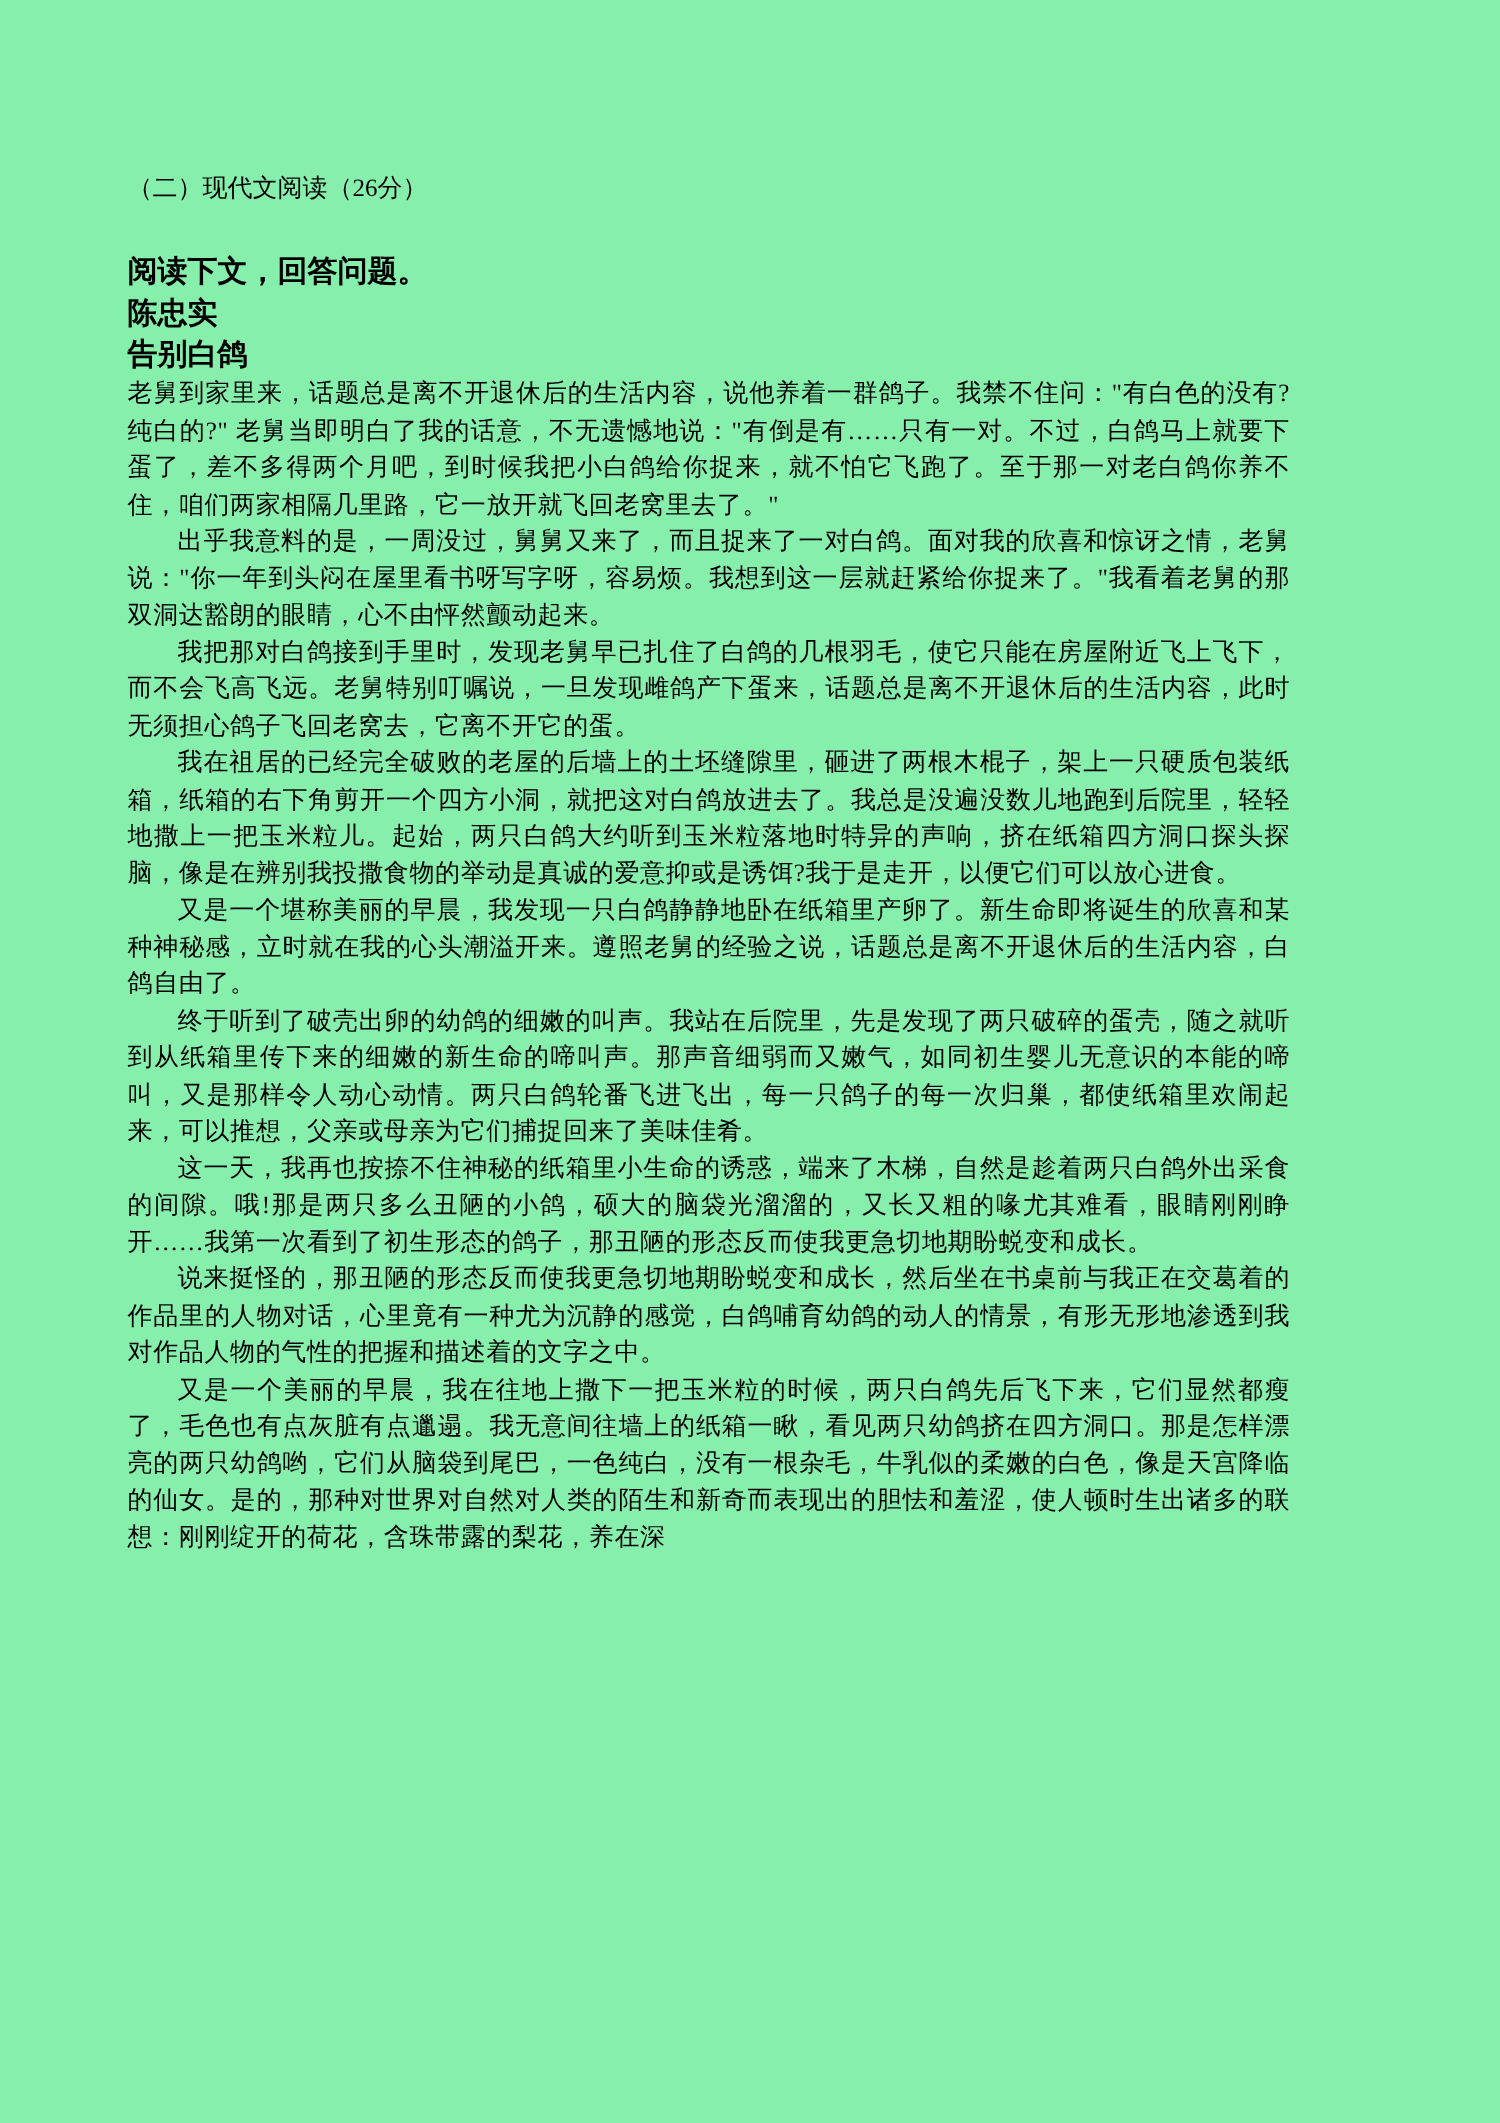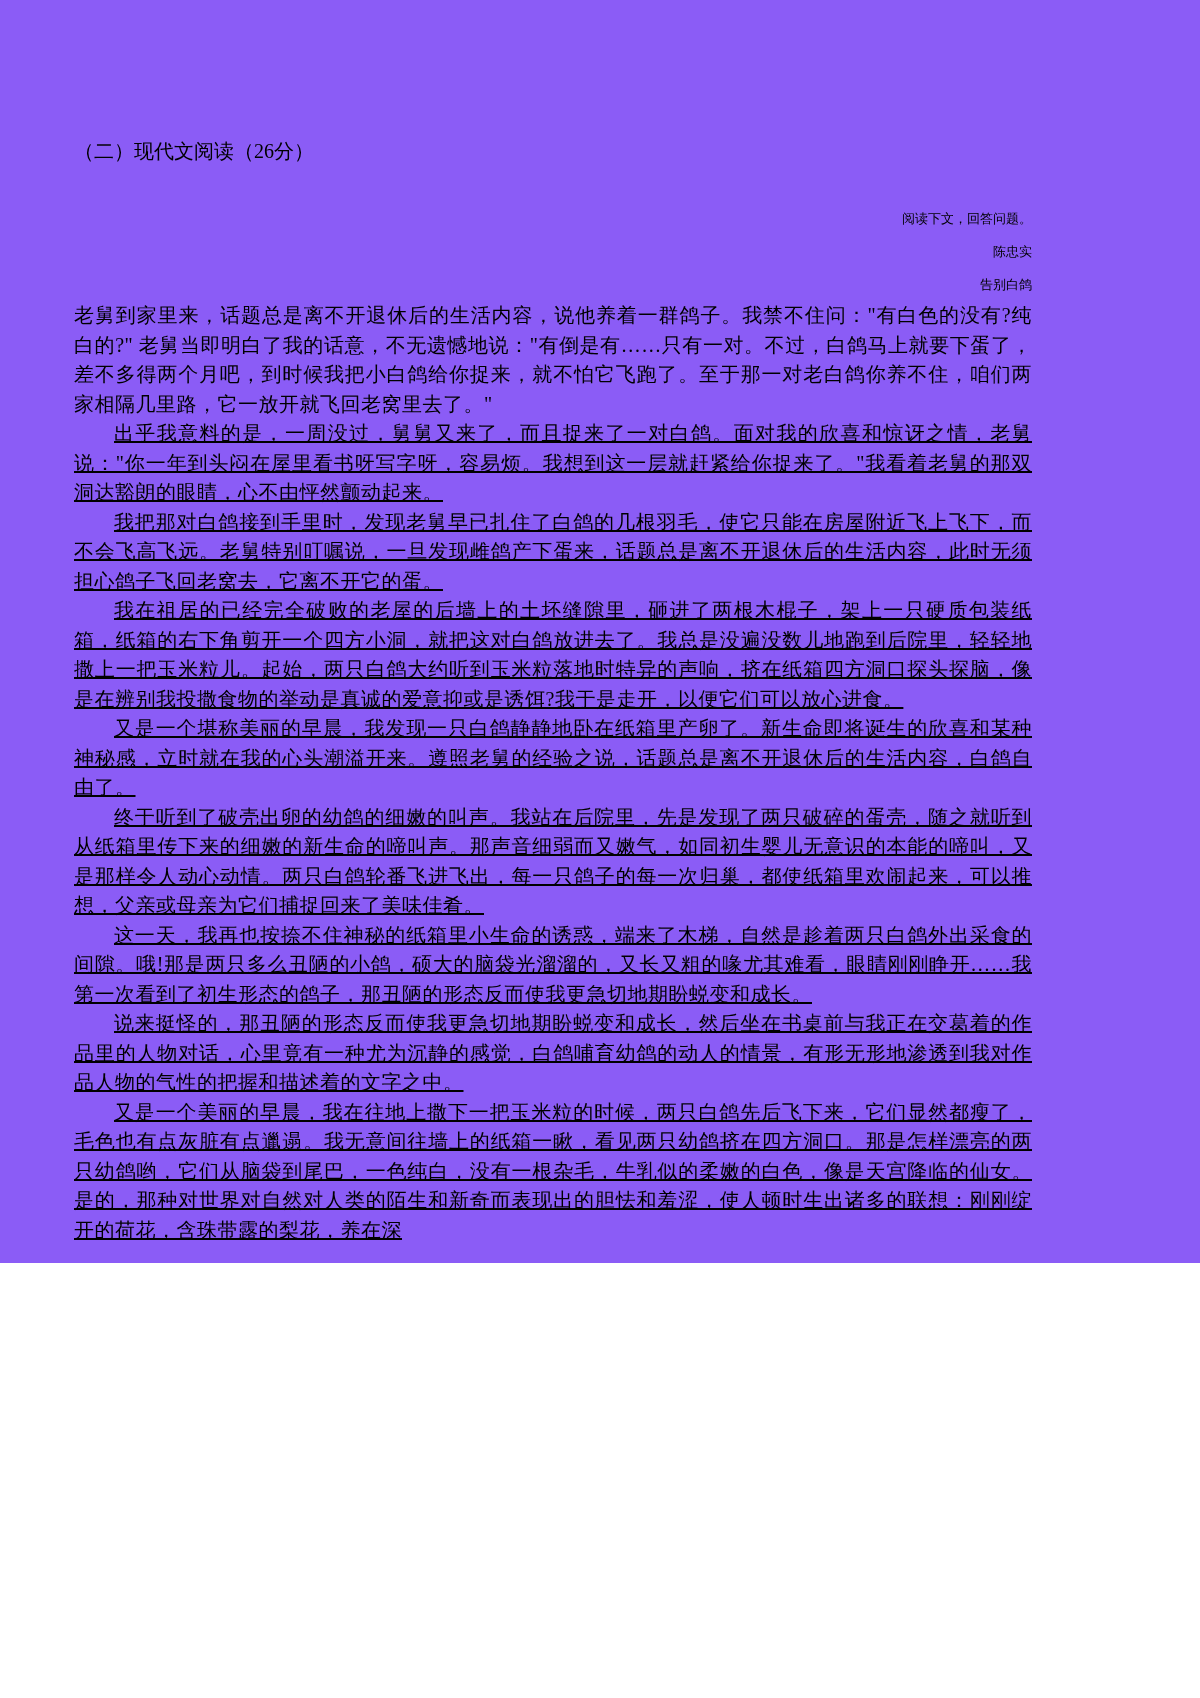--- a/index.html
+++ b/index.html
@@ -9,48 +9,48 @@
   }
   body {
     width: 1200px;
     height: 1698px;
     font-family: "Liberation Serif", "DejaVu Serif", serif;
     color: #000000;
   }
   .page {
     position: relative;
     width: 1200px;
-    height: 1263px;
-    background: #8b5cf6;
+    height: 1698px;
+    background: #86efac;
     box-sizing: border-box;
-    padding: 138px 168px 0 74px;
+    padding: 138px 168px 0 102px;
     overflow: hidden;
   }
   .section-header {
     font-size: 20px;
     line-height: 26px;
     margin: 0 0 38px 0;
     text-align: left;
   }
   .line {
-    font-size: 13px;
+    font-size: 24px;
     line-height: 33px;
     margin: 0;
-    text-align: right;
+    text-align: left;
+    font-weight: bold;
   }
   .para {
     font-size: 20px;
     line-height: 29.5px;
     margin: 0;
     text-align: justify;
     letter-spacing: 0.5px;
   }
   .para.indent {
     text-indent: 2em;
-    text-decoration: underline;
   }
 </style>
 </head>
 <body>
 
 <div class="page">
   <p class="section-header">（二）现代文阅读（26分）</p>
   <p class="line">阅读下文，回答问题。</p>
   <p class="line">陈忠实</p>
   <p class="line">告别白鸽</p>

